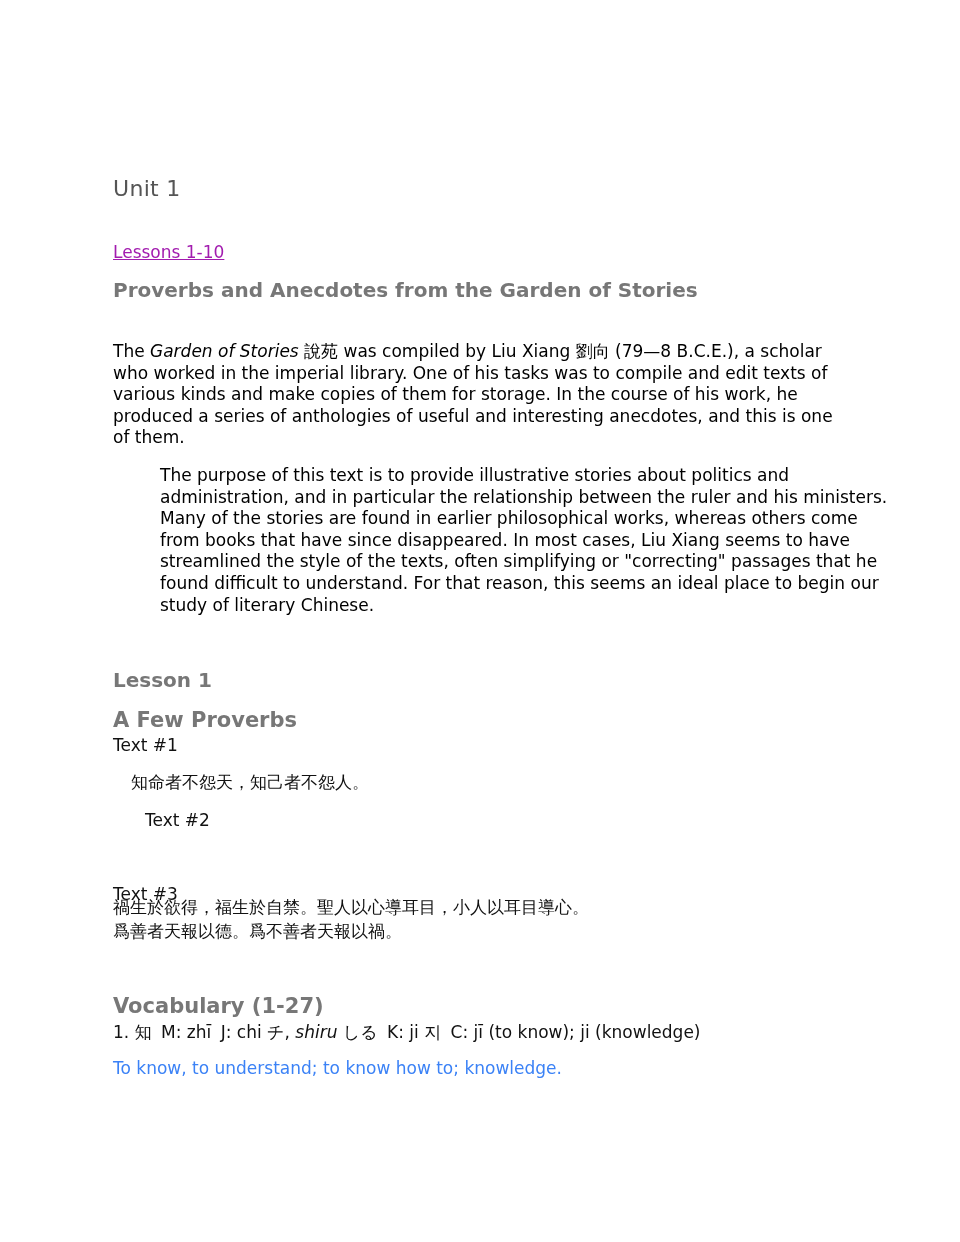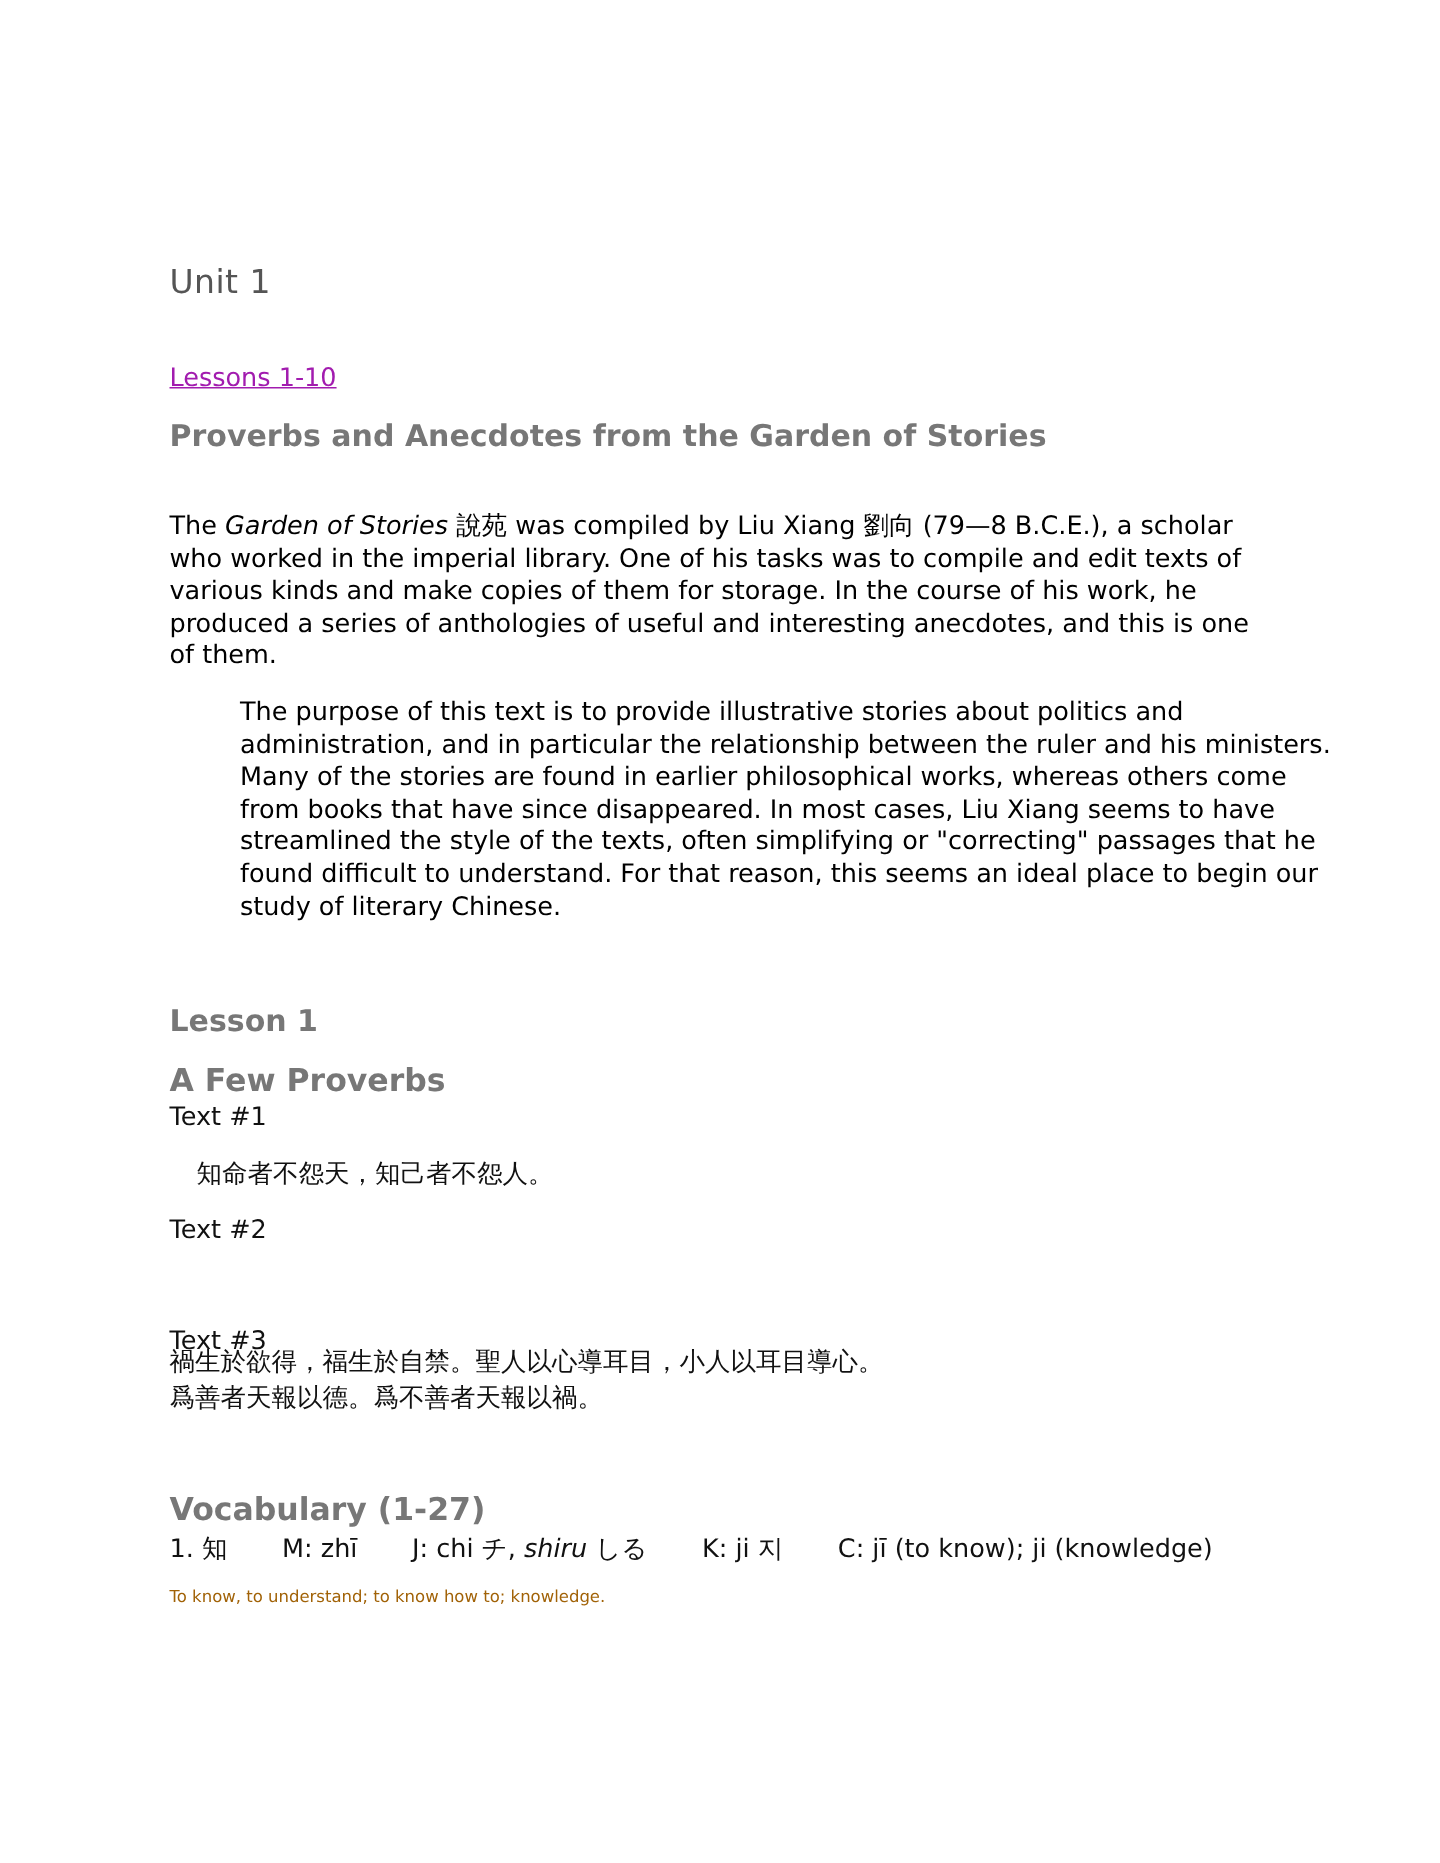--- a/index.html
+++ b/index.html
@@ -53,38 +53,38 @@
     .para2 { top: 465px; margin-left: 47px; }
     .para em { font-style: italic; }
     .h-lesson { top: 668px; }
     .h-proverbs { top: 708px; font-size: 21px; }
     .label {
       font-size: 17px;
       color: #111111;
     }
     .t1-label { top: 735px; }
     .t1-text { top: 771px; margin-left: 18px; }
-    .t2-label { top: 810px; }
+    .t2-label { top: 810px; margin-left: 32px; }
     .t2-text { top: 896px; }
     .t3-label { top: 884px; }
     .t3-text { top: 920px; }
     .cjk { font-size: 17px; color: #111111; }
     .h-vocab { top: 994px; font-size: 21px; }
     .vocab-line {
       top: 1021px;
       font-size: 17px;
       color: #111111;
     }
     .vocab-line span { display: inline-block; }
-    .vocab-line .gap { margin-left: 31px; }
+    .vocab-line .gap { margin-left: 4px; }
     .vocab-line em { font-style: italic; }
     .vocab-def {
       top: 1058px;
-      font-size: 11px;
-      color: #a16207;
+      font-size: 17px;
+      color: #3b82f6;
     }
   </style>
 </head>
 <body>
 
 <div class="page">
 
   <div class="abs h-unit">Unit 1</div>
 
   <div class="abs lessons-range">Lessons 1-10</div>

